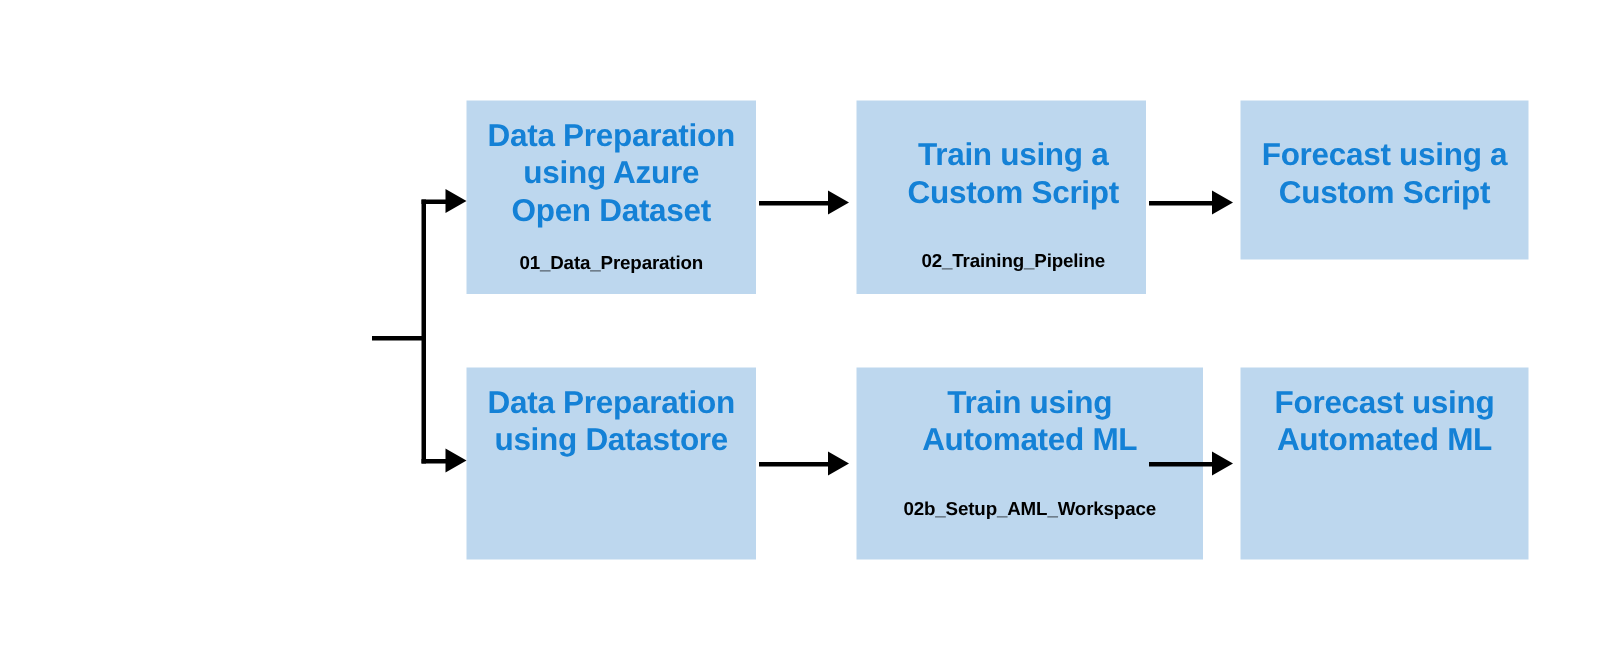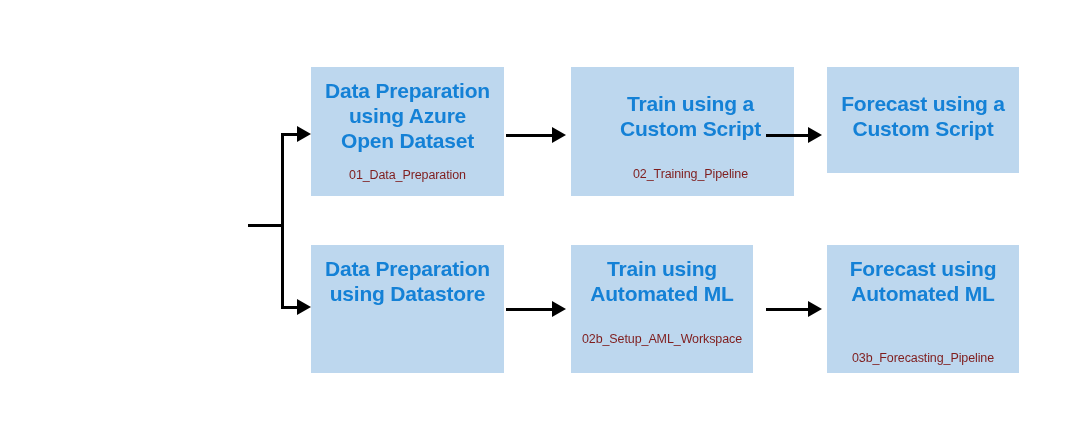--- a/index.html
+++ b/index.html
@@ -32,50 +32,50 @@
   .node-title {
     color: #1481d6;
     font-weight: bold;
     font-size: 21px;
     line-height: 25px;
     letter-spacing: -0.2px;
     white-space: pre-line;
     padding: 0 6px;
   }
   .node-sub {
-    color: #7f1d1d;
-    font-weight: normal;
+    color: #000000;
+    font-weight: bold;
     font-size: 12.5px;
     line-height: 15px;
     letter-spacing: -0.1px;
     white-space: nowrap;
   }
 
   
   #node-setup       { left: 53px;  top: 157px; width: 195px; height: 126px; }
   #node-setup .node-title { padding-top: 13px; }
   #node-setup .node-sub   { padding-top: 22px; }
 
   #node-prep-azure  { left: 311px; top: 67px;  width: 193px; height: 129px; }
   #node-prep-azure .node-title { padding-top: 11px; }
   #node-prep-azure .node-sub   { padding-top: 15px; }
 
-  #node-train-cs    { left: 571px; top: 67px;  width: 223px; height: 129px; padding-left: 16px; }
+  #node-train-cs    { left: 571px; top: 67px;  width: 193px; height: 129px; padding-left: 16px; }
   #node-train-cs .node-title { padding-top: 24px; }
   #node-train-cs .node-sub   { padding-top: 26px; }
 
   #node-fc-cs       { left: 827px; top: 67px;  width: 192px; height: 106px; }
   #node-fc-cs .node-title { padding-top: 24px; }
   #node-fc-cs .node-sub   { padding-top: 26px; }
 
   #node-prep-ds     { left: 311px; top: 245px; width: 193px; height: 128px; }
   #node-prep-ds .node-title { padding-top: 11px; }
   #node-prep-ds .node-sub   { padding-top: 26px; }
 
-  #node-train-aml   { left: 571px; top: 245px; width: 182px; height: 128px; }
+  #node-train-aml   { left: 571px; top: 245px; width: 231px; height: 128px; }
   #node-train-aml .node-title { padding-top: 11px; }
   #node-train-aml .node-sub   { padding-top: 26px; }
 
   #node-fc-aml      { left: 827px; top: 245px; width: 192px; height: 128px; gap: 19px; }
   #node-fc-aml .node-title { padding-top: 11px; }
   #node-fc-aml .node-sub   { padding-top: 26px; }
 
   
   .conn {
     position: absolute;
@@ -124,21 +124,20 @@
 
   <div class="node" id="node-train-aml">
     <div class="node-title">Train using
 Automated ML</div>
     <div class="node-sub">02b_Setup_AML_Workspace</div>
   </div>
 
   <div class="node" id="node-fc-aml">
     <div class="node-title">Forecast using
 Automated ML</div>
-    <div class="node-sub">03b_Forecasting_Pipeline</div>
   </div>
 
   <div class="conn h-line" style="left:248px; top:224px; width:36px;"></div>
 
   <div class="conn v-line" style="left:281px; top:133px; height:176px;"></div>
 
   <div class="conn h-line" style="left:281px; top:133px; width:18px;"></div>
   <div class="arrow-head" style="left:297px; top:126px;"></div>
 
   <div class="conn h-line" style="left:281px; top:306px; width:18px;"></div>

